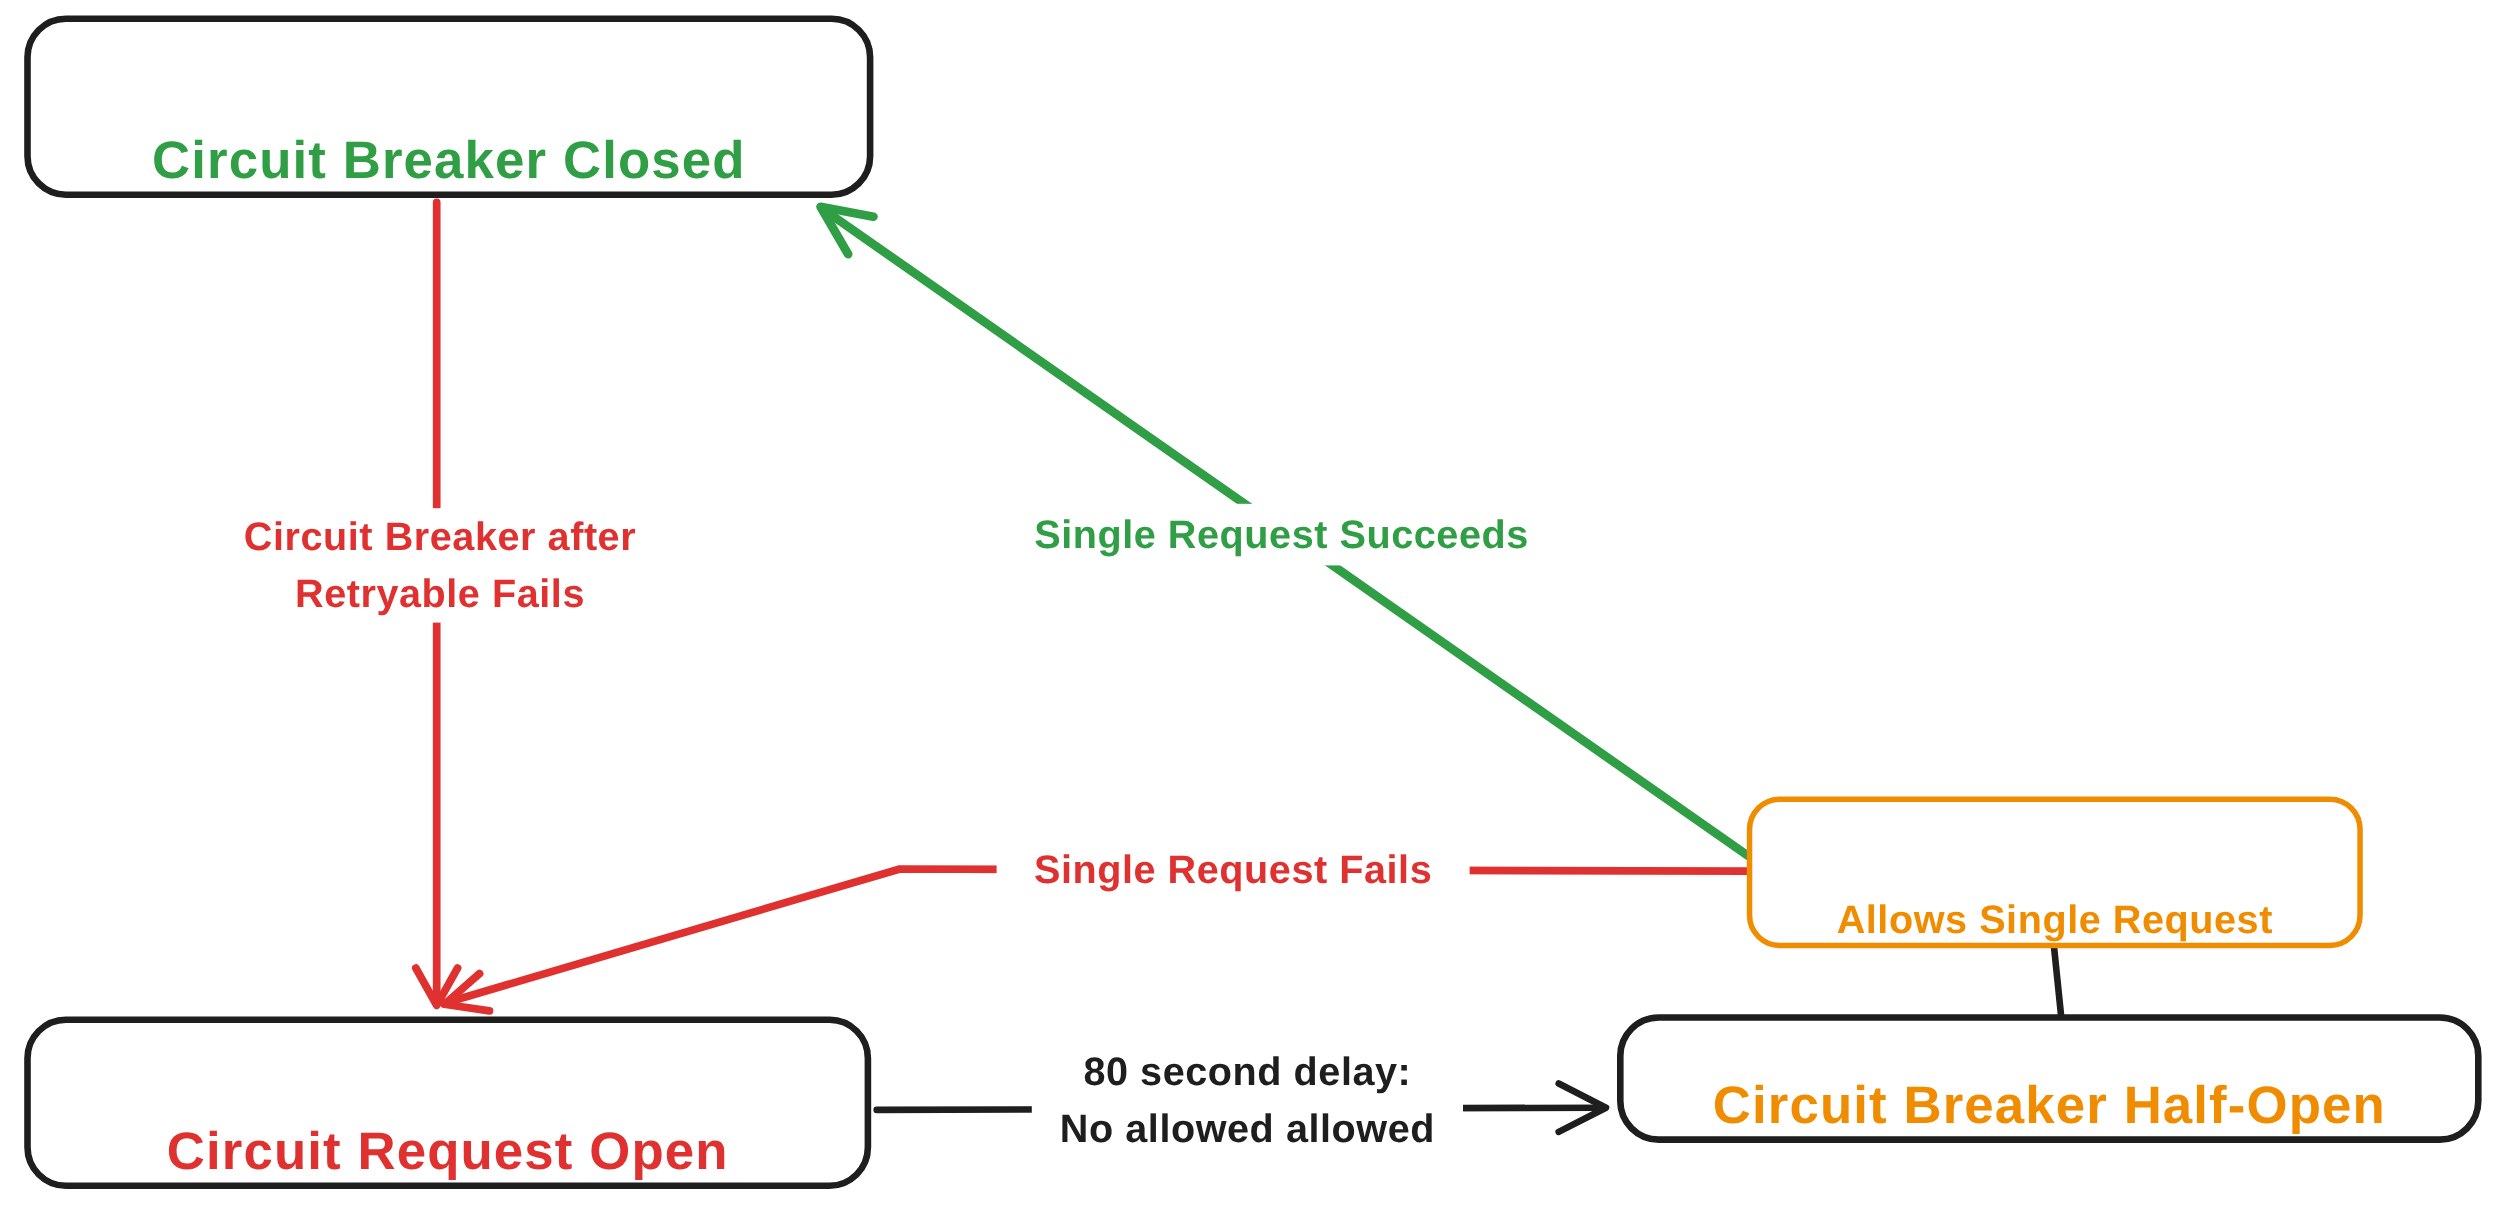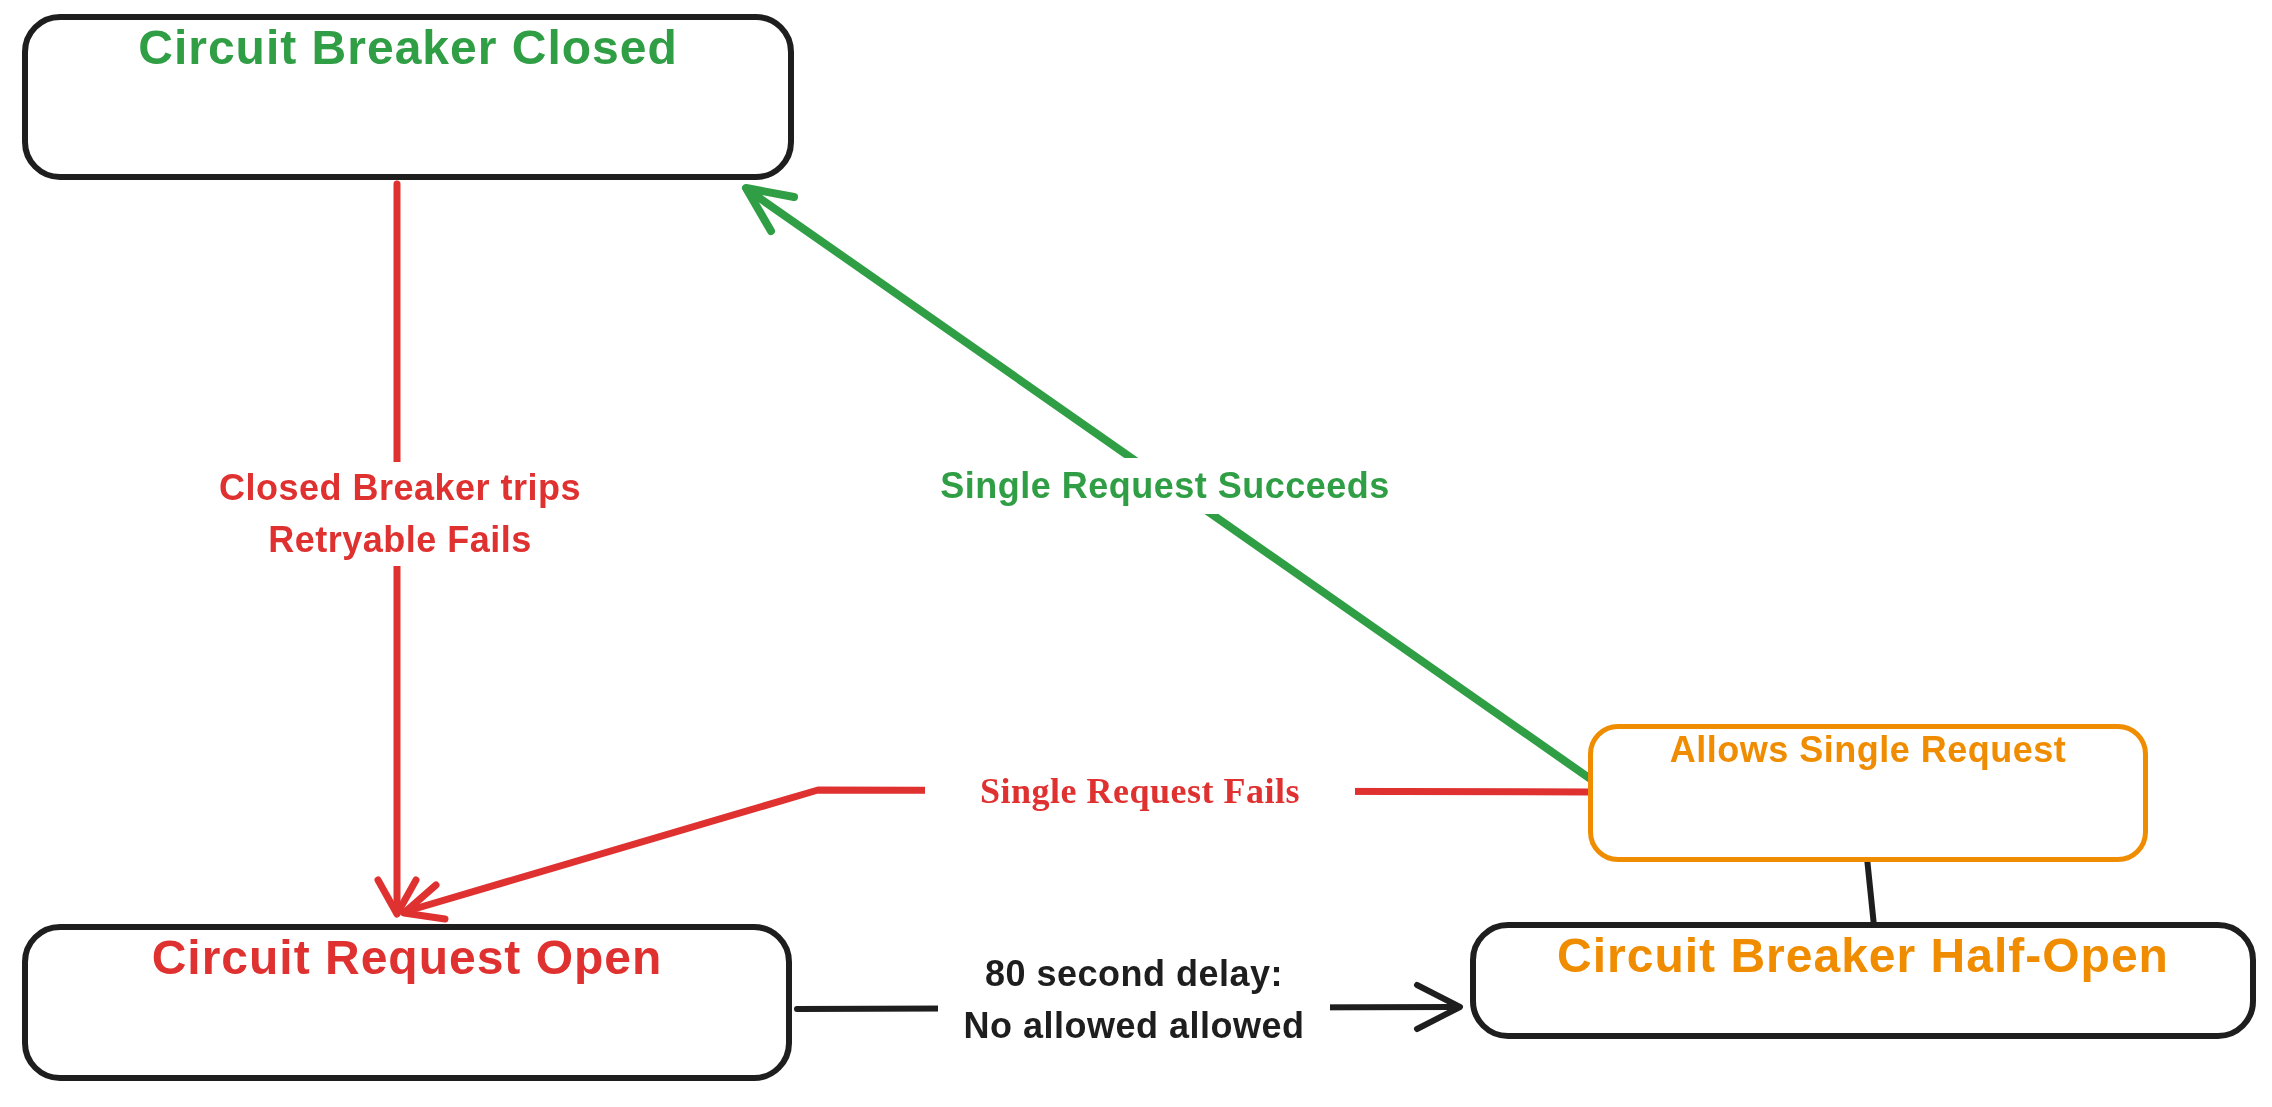--- a/index.html
+++ b/index.html
@@ -5,21 +5,21 @@
   html,body{margin:0;padding:0;background:#fff;}
   .canvas{
     position:relative;width:2272px;height:1107px;overflow:hidden;
     background:var(--background,#ffffff);
     font-family:"Liberation Sans",sans-serif;
   }
   .wires{position:absolute;left:0;top:0;z-index:1;}
   .node{
     position:absolute;z-index:3;background:var(--background,#ffffff);
     border:6px solid var(--ink,#1e1e1e);border-radius:38px;
-    display:flex;align-items:flex-start;justify-content:center;box-sizing:border-box;
+    display:flex;align-items:flex-end;justify-content:center;box-sizing:border-box;
   }
   .node--accent{border-color:var(--orange,#f08c00);border-width:5px;border-radius:30px;}
   .node-label{
     font-size:48px;font-weight:bold;letter-spacing:1px;white-space:nowrap;
   }
   .node-label--small{font-size:36px;letter-spacing:0.5px;}
   .edge-label{
     position:absolute;z-index:2;background:var(--background,#ffffff);
     text-align:center;font-size:36px;font-weight:bold;letter-spacing:0.5px;
     line-height:52px;white-space:nowrap;
@@ -55,27 +55,27 @@
       <polyline points="797,1009 1454,1007"></polyline>
       <polyline points="1417,985 1460,1007 1417,1029"></polyline>
     </g>
 
     <g fill="none" stroke-width="6" stroke-linecap="round" stroke-linejoin="round" stroke="#1e1e1e">
       <polyline points="1867,858 1874,926"></polyline>
     </g>
   </svg>
 
   <div class="edge-label c-red" style="left:165px;top:462px;width:470px;">
-    <div>Closed Breaker trips</div>
+    <div>Circuit Breaker after</div>
     <div>Retryable Fails</div>
   </div>
 
   <div class="edge-label c-green" style="left:915px;top:458px;width:500px;line-height:56px;">Single Request Succeeds</div>
 
-  <div class="edge-label c-red" style="left:925px;top:764px;width:430px;line-height:54px;font-family:Liberation Serif, serif;">Single Request Fails</div>
+  <div class="edge-label c-red" style="left:906px;top:764px;width:430px;line-height:54px;">Single Request Fails</div>
 
   <div class="edge-label c-ink" style="left:938px;top:948px;width:392px;">
     <div>80 second delay:</div>
     <div>No allowed allowed</div>
   </div>
 
   <div class="node" style="left:22px;top:14px;width:772px;height:166px;">
     <span class="node-label c-green">Circuit Breaker Closed</span>
   </div>
 

